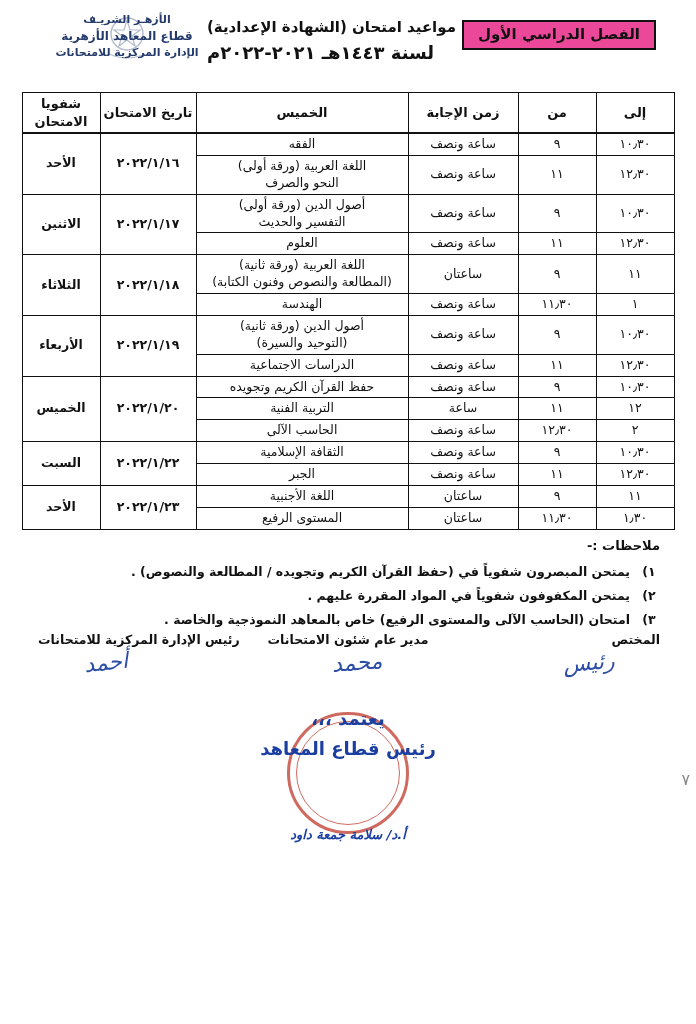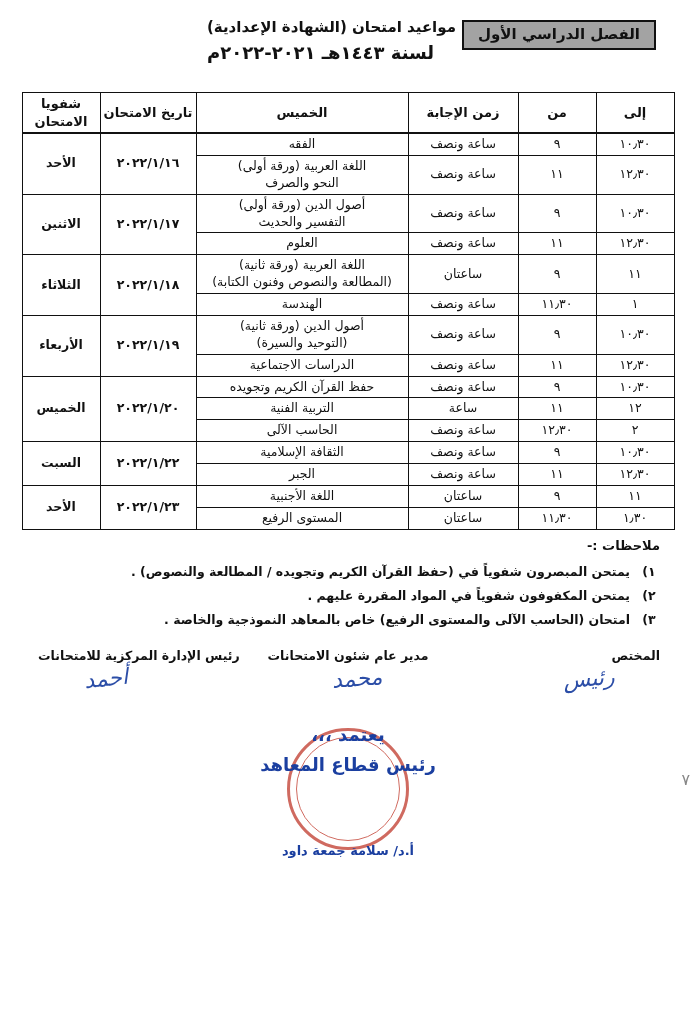--- a/index.html
+++ b/index.html
@@ -30,21 +30,21 @@
   }
   .term-box {
     position: absolute;
     right: 26px;
     top: 10px;
     border: 2px solid #111;
     padding: 3px 14px 5px;
     font-size: 15px;
     font-weight: bold;
     letter-spacing: 0;
-    background: #a3a3a3;
+    background: #ec4899;
   }
   .title-block {
     position: absolute;
     right: 205px;
     top: 6px;
     width: 270px;
     text-align: left;
     line-height: 1.55;
   }
   .title-block .t1 {
@@ -132,21 +132,20 @@
     position: absolute;
     right: -26px;
     width: 22px;
     text-align: center;
     font-weight: bold;
   }
 
   
   .signatures {
     position: relative;
-    margin-top: 16px;
     height: 60px;
   }
   .sig {
     position: absolute;
     font-size: 12.5px;
     font-weight: bold;
     white-space: nowrap;
   }
   .sig.left  { left: 24px;  top: 0; }
   .sig.mid   { left: 50%;   top: 0; transform: translateX(-50%); }
@@ -199,20 +198,21 @@
   }
   .signer {
     position: absolute;
     left: 50%;
     transform: translateX(-50%);
     bottom: 6px;
     color: #1b3fa0;
     font-size: 13px;
     font-weight: bold;
     white-space: nowrap;
+    font-style: italic;
   }
   .page-num {
     position: absolute;
     right: 6px;
     top: 770px;
     color: #888;
     font-size: 16px;
   }
 </style>
 </head>
@@ -222,20 +222,30 @@
 
   <div class="header">
 
     <div class="term-box">الفصل الدراسي الأول</div>
 
     <div class="title-block">
       <div class="t1">مواعيد امتحان (الشهادة الإعدادية)</div>
       <div class="t2">لسنة ١٤٤٣هـ ٢٠٢١-٢٠٢٢م</div>
     </div>
 
+    <div class="logo-block">
+      <svg class="crest" viewBox="0 0 60 50">
+        <circle cx="30" cy="22" r="16" fill="none" stroke="#243b6b" stroke-width="1.4"></circle>
+        <path d="M30 8 L33 18 L43 18 L35 24 L38 34 L30 28 L22 34 L25 24 L17 18 L27 18 Z" fill="none" stroke="#243b6b" stroke-width="1.2"></path>
+        <path d="M12 42 Q30 50 48 42" fill="none" stroke="#243b6b" stroke-width="1.2"></path>
+      </svg>
+      <div class="l1">الأزهـر الشريـف</div>
+      <div class="l2">قطاع المعاهد الأزهرية</div>
+      <div class="l3">الإدارة المركزية للامتحانات</div>
+    </div>
   </div>
 
   <table class="sched">
     <colgroup>
       <col class="col-to">
         <col class="col-from">
         <col class="col-dur">
       <col class="col-sub">
         <col class="col-date">
         <col class="col-day">

